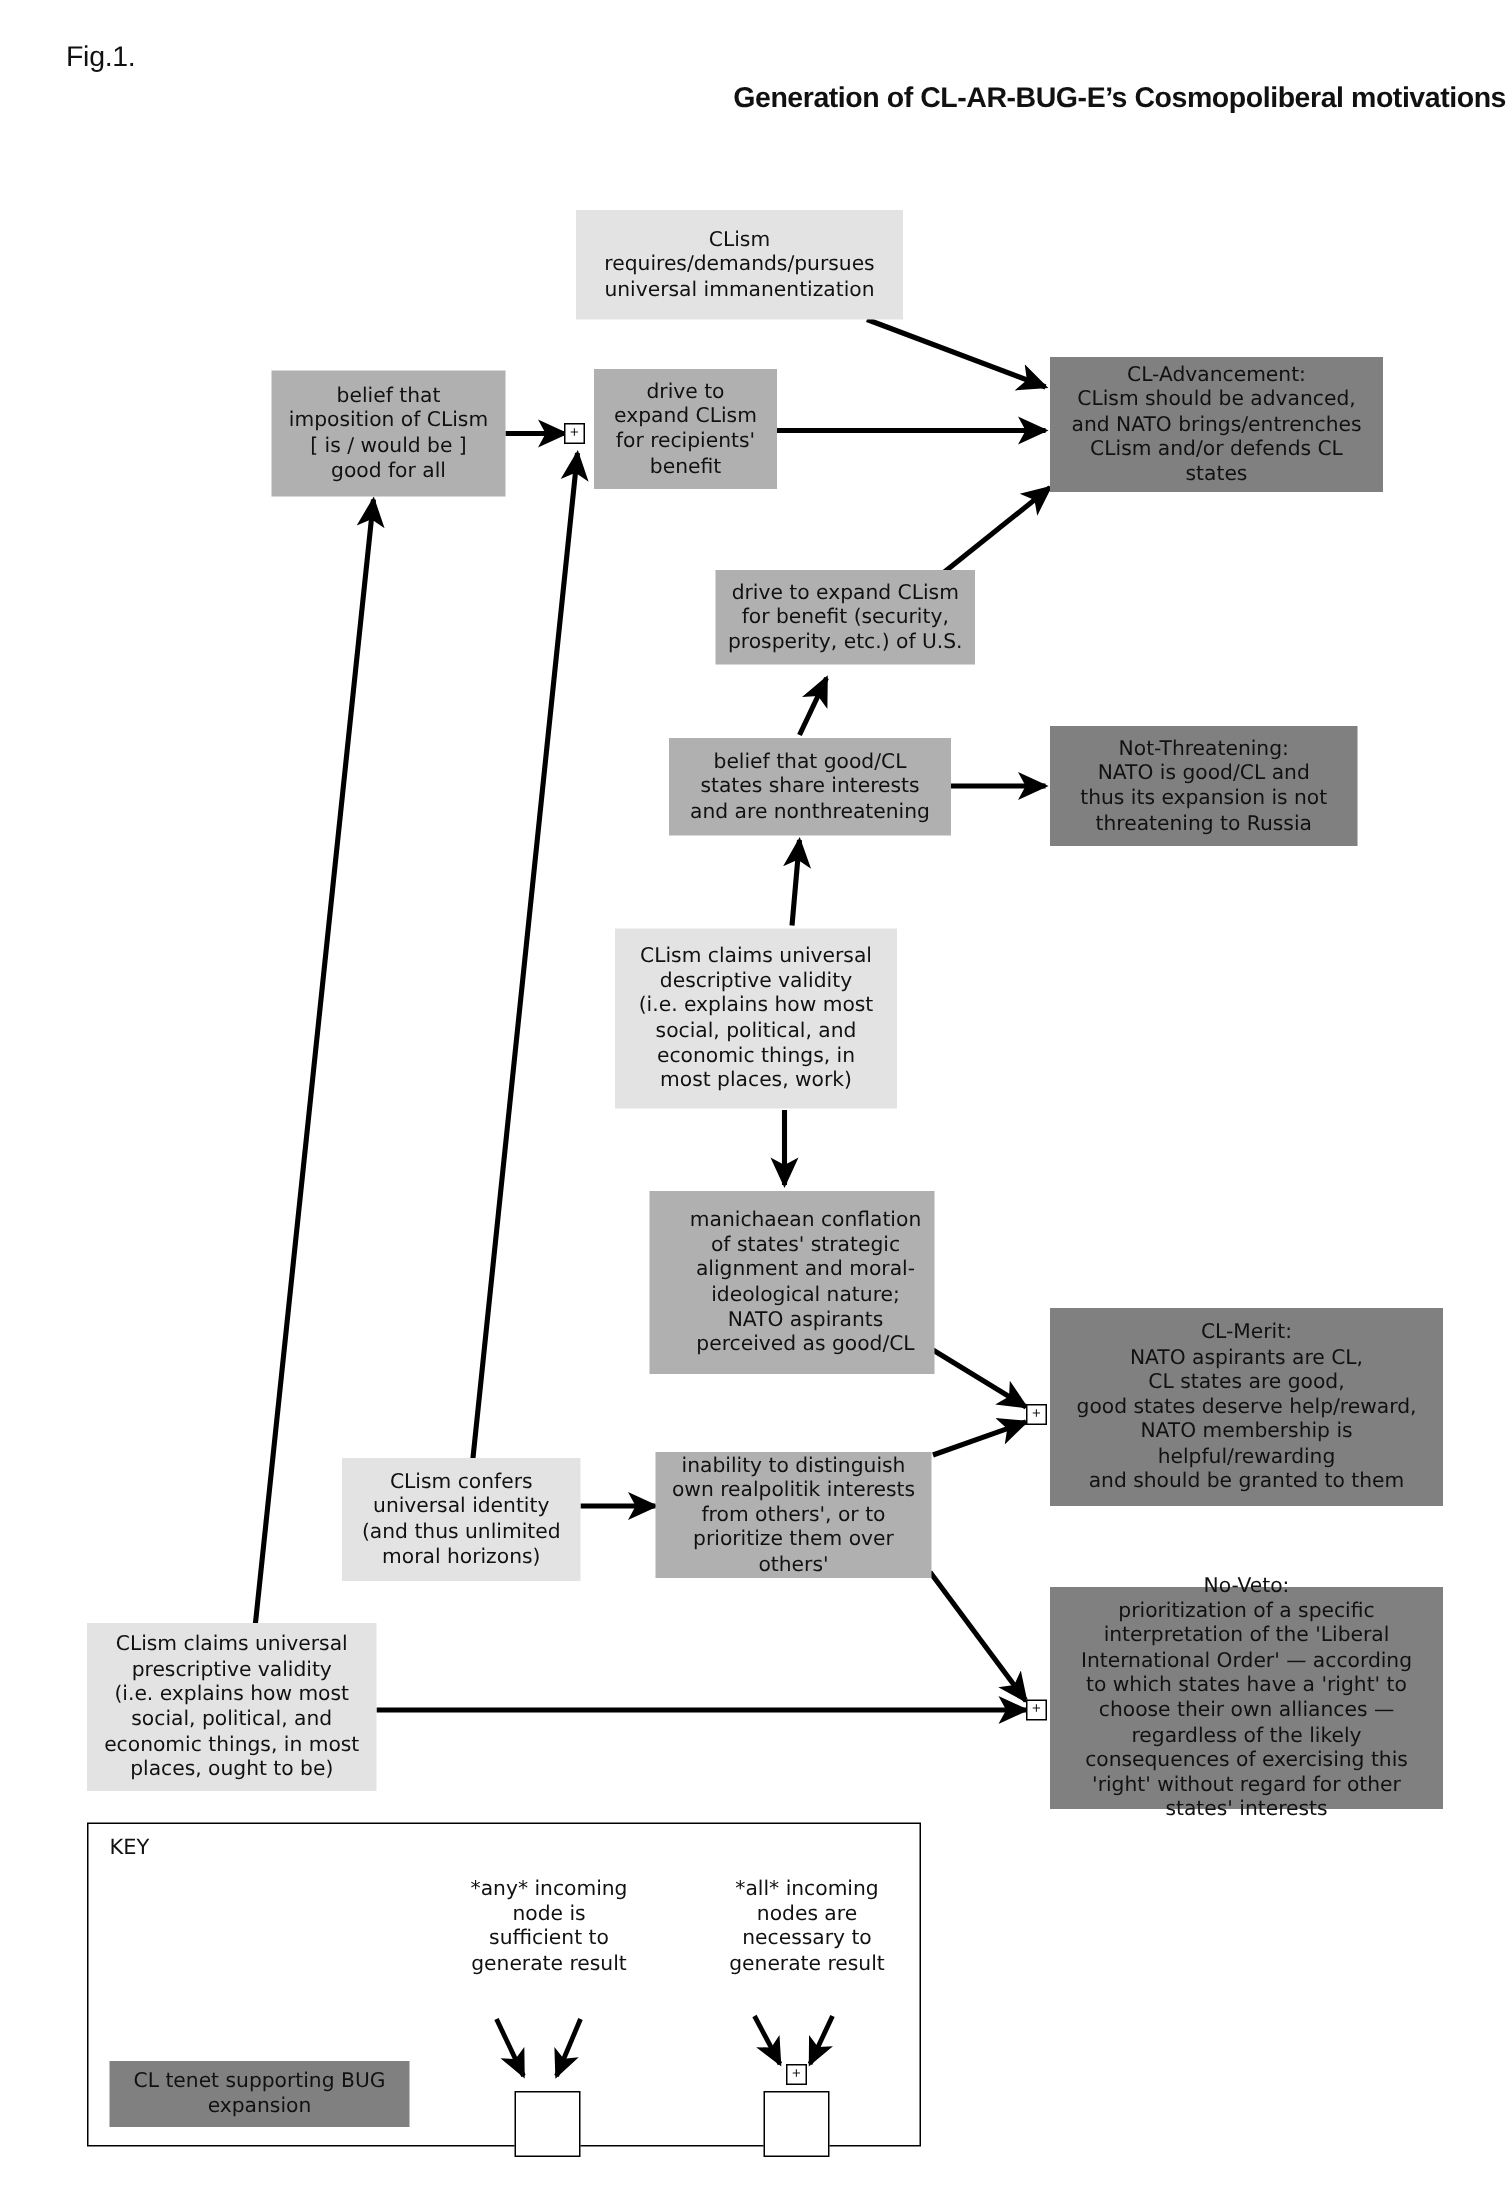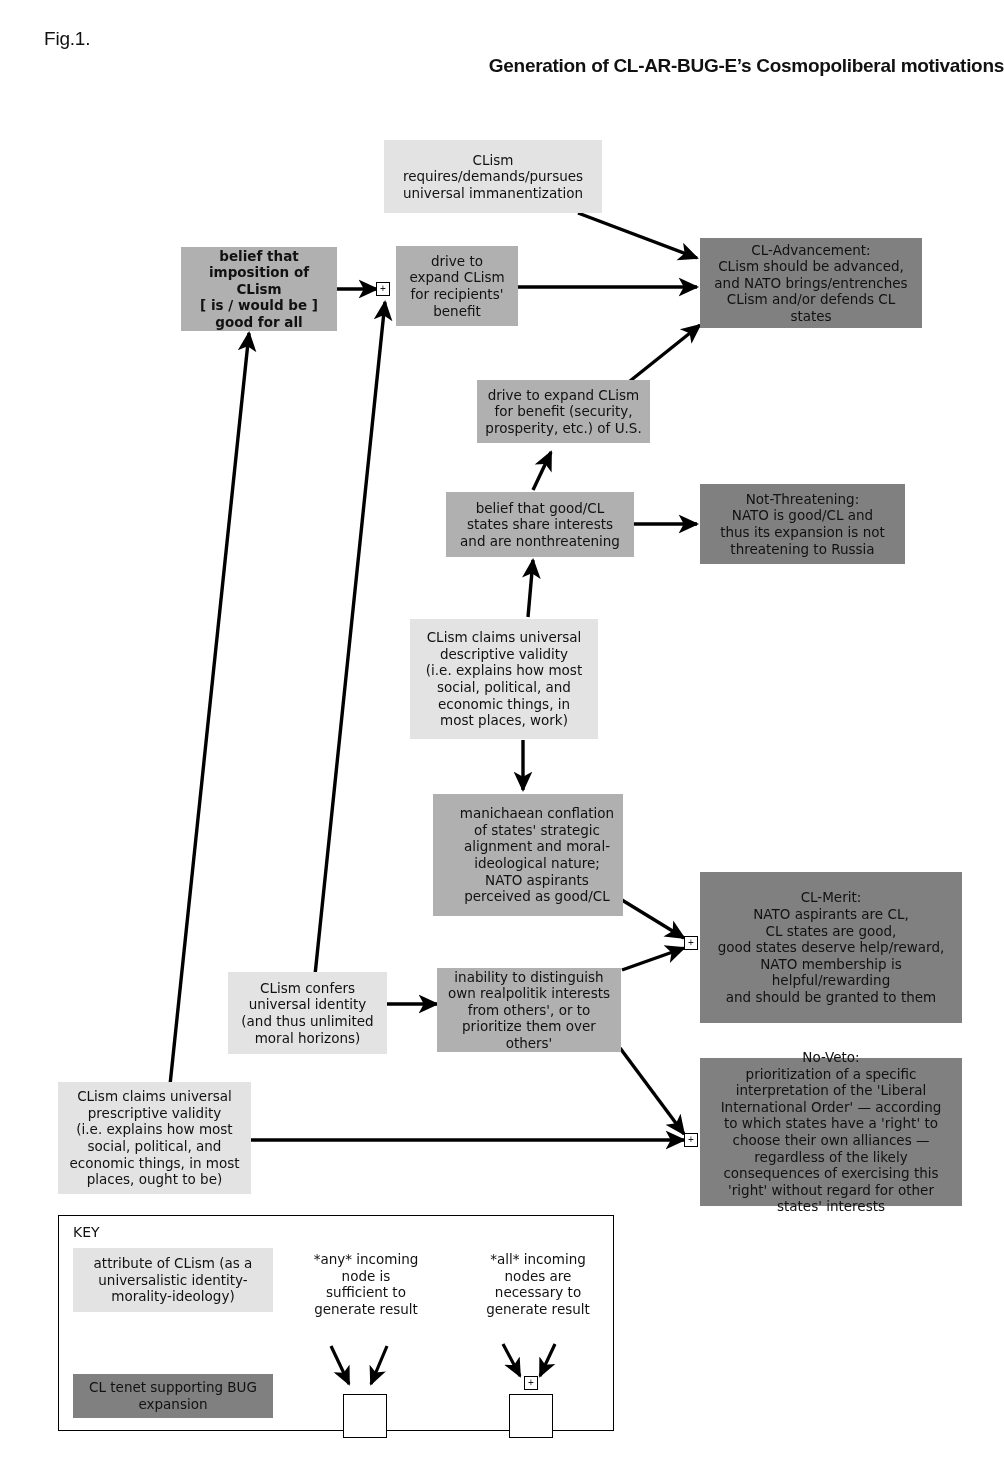--- a/index.html
+++ b/index.html
@@ -75,21 +75,21 @@
   </g>
 </svg>
 
 <div class="node n-light" style="left:384px;top:140px;width:218px;height:73px;">
   <span style="white-space: pre-line;">CLism
 requires/demands/pursues
 universal immanentization</span>
 </div>
 
 <div class="node n-mid" style="left:181px;top:247px;width:156px;height:84px;">
-  <span style="white-space: pre-line; font-weight: bold;">belief that
+  <span style="white-space: pre-line;">belief that
 imposition of CLism
 [ is / would be ]
 good for all</span>
 </div>
 
 <div class="node n-mid" style="left:396px;top:246px;width:122px;height:80px;">
   <span style="white-space: pre-line;">drive to
 expand CLism
 for recipients'
 benefit</span>
@@ -136,21 +136,21 @@
 
 <div class="node n-mid" style="left:433px;top:794px;width:190px;height:122px;">
   <span style="white-space: pre-line; margin-left: 18px;">manichaean conflation
 of states' strategic
 alignment and moral-
 ideological nature;
 NATO aspirants
 perceived as good/CL</span>
 </div>
 
-<div class="node n-dark" style="left:700px;top:872px;width:262px;height:151px;">
+<div class="node n-dark" style="left:700px;top:872px;width:262px;height:132px;">
   <span style="white-space: pre-line;">CL-Merit:
 NATO aspirants are CL,
 CL states are good,
 good states deserve help/reward,
 NATO membership is
 helpful/rewarding
 and should be granted to them</span>
 </div>
 <div class="plusbox" style="left:684px;top:936px;">
   <span>+</span>
@@ -192,25 +192,20 @@
 prescriptive validity
 (i.e. explains how most
 social, political, and
 economic things, in most
 places, ought to be)</span>
 </div>
 
 <div id="key-panel">
   <div id="key-title">KEY</div>
 
-  <div class="key-sw n-light" style="top:32px;height:64px;">
-    <span style="white-space: pre-line;">attribute of CLism (as a
-universalistic identity-
-morality-ideology)</span>
-  </div>
   <div class="key-sw n-dark" style="top:158px;height:44px;">
     <span style="white-space: pre-line;">CL tenet supporting BUG
 expansion</span>
   </div>
 
   <div class="key-txt" style="left: 232px; top: 35px; width: 150px; white-space: pre-line;">*any* incoming
 node is
 sufficient to
 generate result</div>
   <div class="key-txt" style="left: 404px; top: 35px; width: 150px; white-space: pre-line;">*all* incoming

